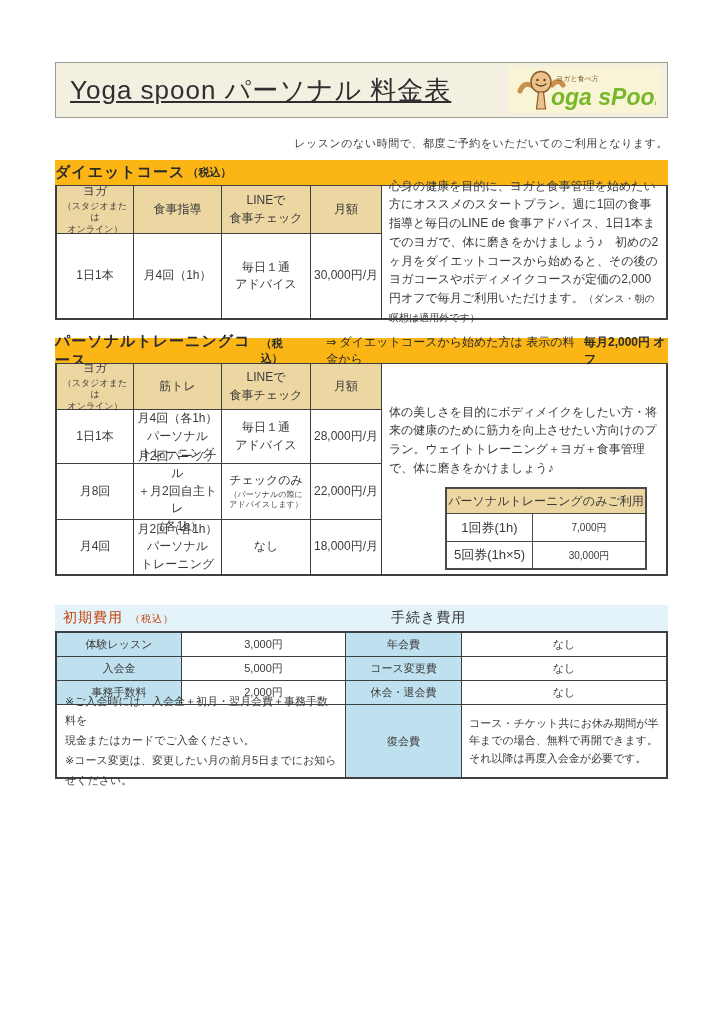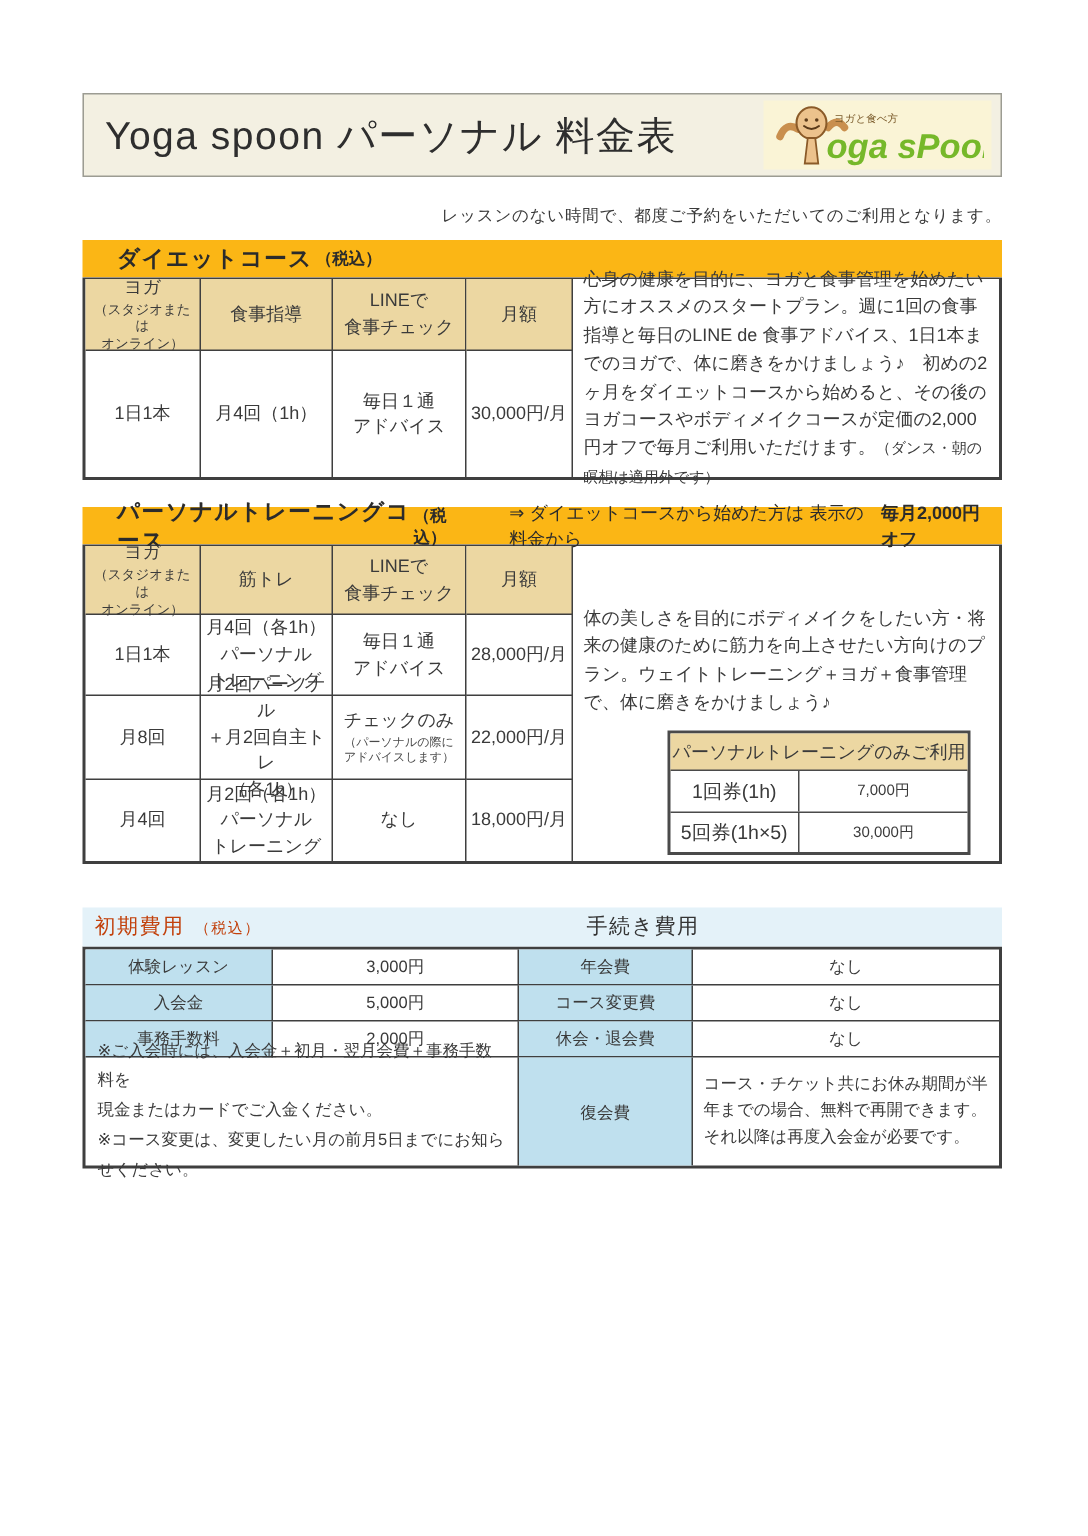--- a/index.html
+++ b/index.html
@@ -3,29 +3,29 @@
 <meta charset="utf-8">
 <style>
   * { margin:0; padding:0; box-sizing:border-box; }
   html,body { background:#ffffff; }
   body { font-family:"Liberation Sans","DejaVu Sans",sans-serif; color:#3a3a3a; }
   .page { position:relative; width:725px; height:1024px; background:#ffffff; overflow:hidden; }
 
   
   .header-box { position:absolute; left:55px; top:62px; width:613px; height:56px;
     background:#f3f0e2; border:1px solid #9c9c93; display:flex; align-items:center; }
-  .header-title { font-size:26px; letter-spacing:1px; color:#2e2e2e; padding-left:14px; }
+  .header-title { font-size:26px; letter-spacing:1px; color:#2e2e2e; padding-left:14px;text-decoration:underline; }
   .logo-box { position:absolute; right:6px; top:4px; width:152px; height:46px;
     background:#faf4d6; display:flex; align-items:center; justify-content:center; }
 
   .reservation-note { position:absolute; top:136px; right:57px; font-size:11px; color:#3a3a3a; letter-spacing:0.5px; }
 
   
   .orange-bar { height:25px; background:#fbb615; display:flex; align-items:center;
-    padding-left:23px; color:#2b2b2b; }
+    padding-left:0; color:#2b2b2b; }
   .bar-title { font-weight:bold; font-size:15px; letter-spacing:1px; }
   .bar-tax { font-size:11px; font-weight:bold; margin-left:2px; }
   .bar-extra { font-size:12px; margin-left:26px; }
   .bar-extra-bold { font-size:12px; font-weight:bold; margin-left:3px; }
   .pre { white-space:pre-line; }
 
   .course-grid { display:grid; border:2px solid #3f3f3f; border-top:1px solid #3f3f3f; background:#fff; }
   .cell { display:flex; flex-direction:column; align-items:center; justify-content:center;
     text-align:center; font-size:12px; line-height:1.45;
     border-right:1px solid #3f3f3f; border-bottom:1px solid #3f3f3f; padding:2px; }

